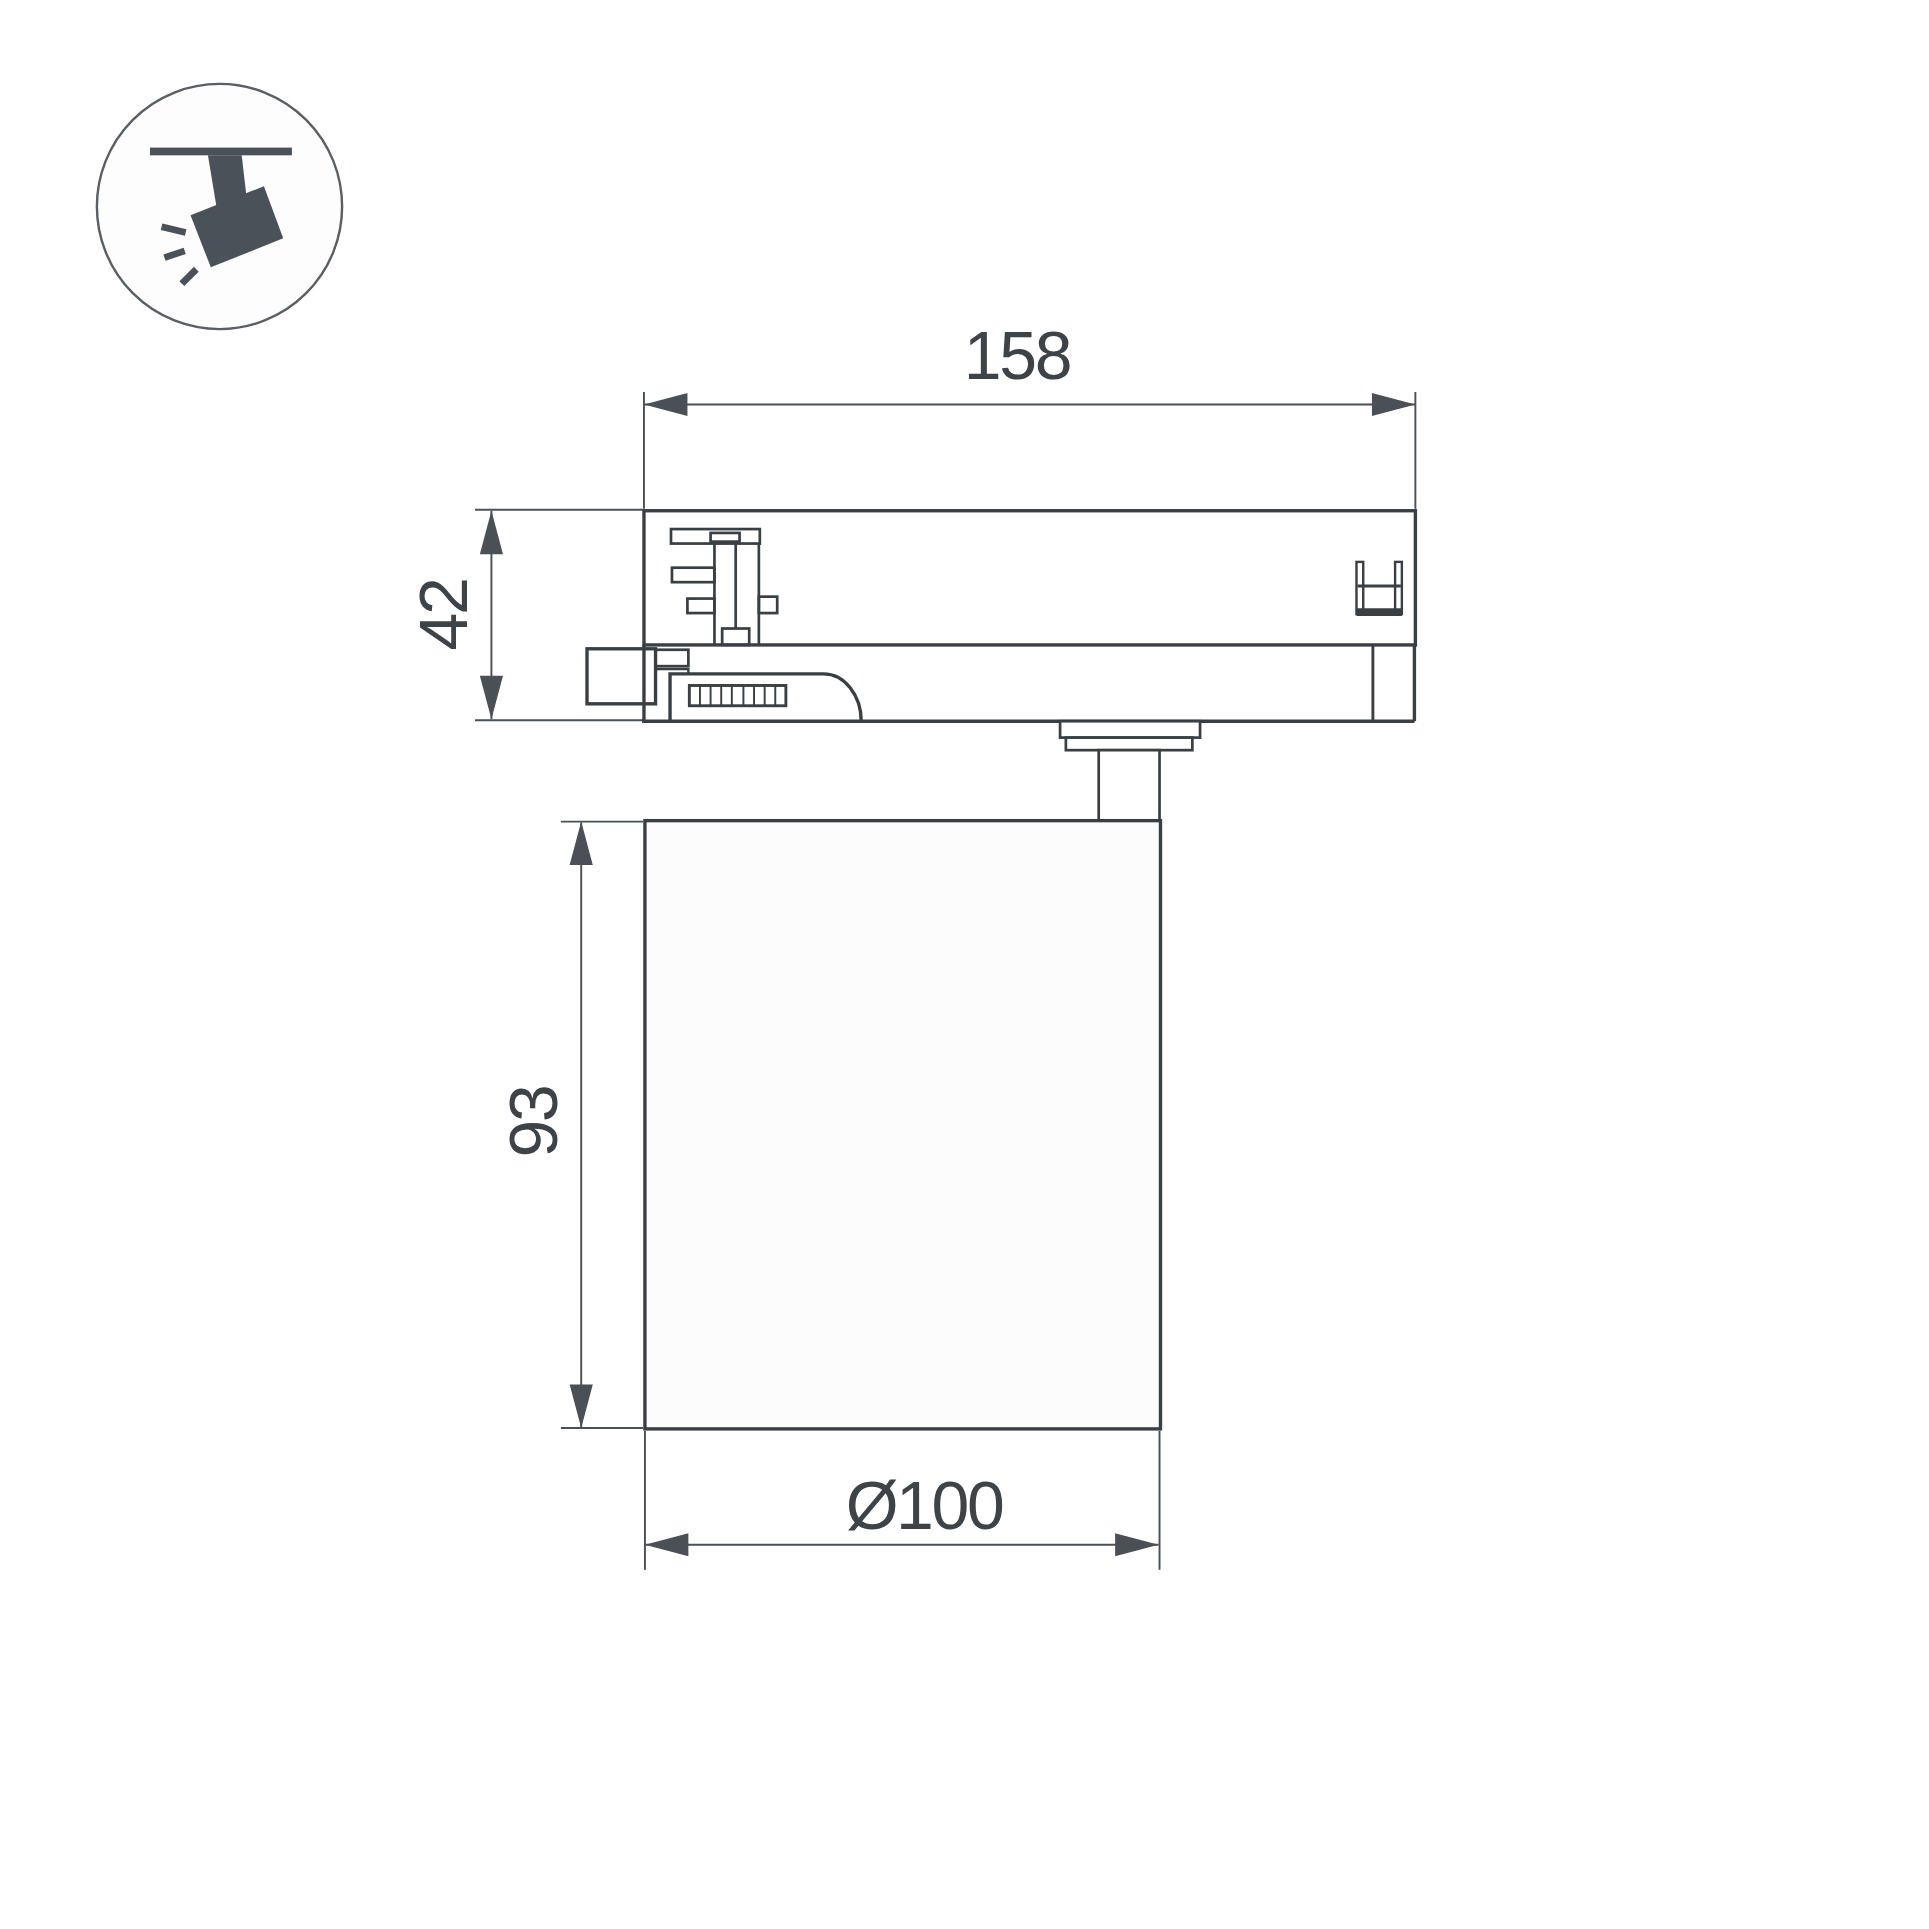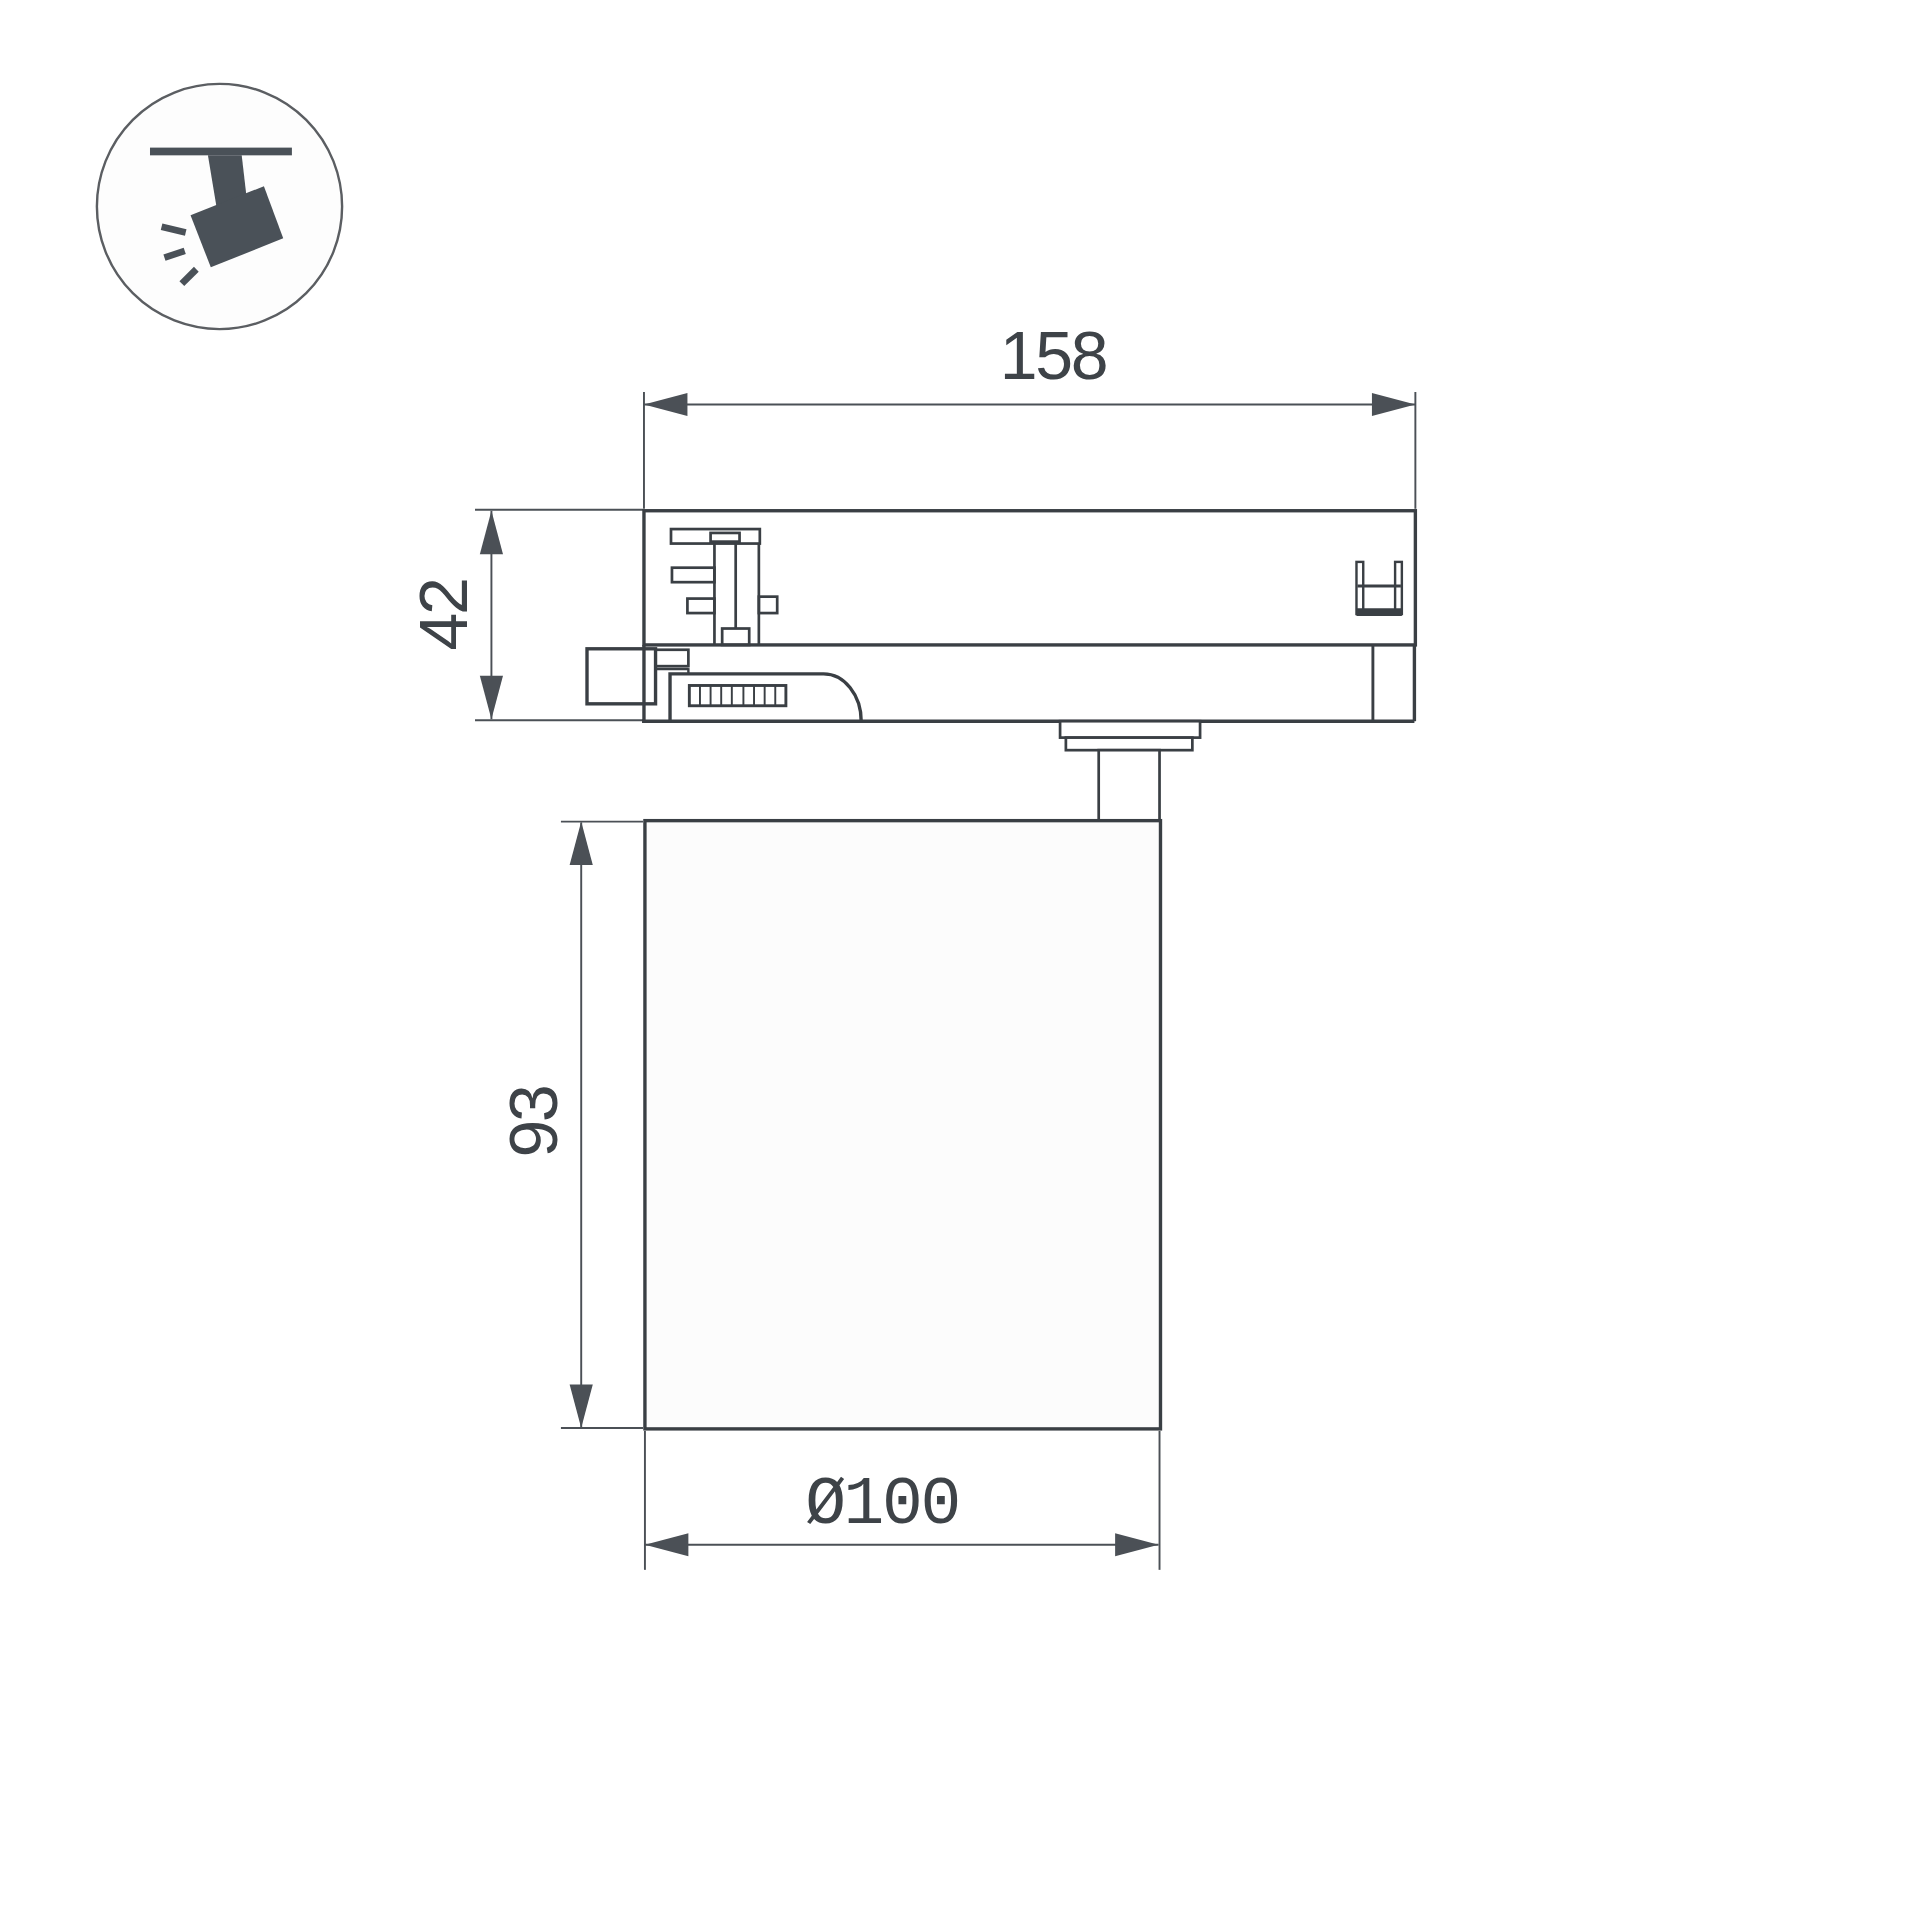--- a/index.html
+++ b/index.html
@@ -131,19 +131,19 @@
 
     <g>
       <rect class="s-outline-f" stroke-width="2.8" x="1098" y="747" width="145" height="17"></rect>
       <rect class="s-outline-f" stroke-width="2.8" x="1104" y="764" width="131" height="13"></rect>
       <rect class="s-outline-f" stroke-width="2.8" x="1138" y="777" width="63" height="73"></rect>
     </g>
 
     <rect class="s-lamp" stroke-width="3.5" x="668" y="850" width="534" height="630"></rect>
   </svg>
 
-  <div class="dim-label" style="left:1053px;top:355px;">158</div>
+  <div class="dim-label" style="left:1017px;top:355px;">158</div>
   <div class="dim-label rot" style="left:443px;top:615px;">42</div>
   <div class="dim-label rot" style="left:533px;top:1122px;">93</div>
-  <div class="dim-label" style="left:882px;top:1505px;font-family:Liberation Mono, monospace;">Ø100</div>
+  <div class="dim-label" style="left:924px;top:1505px;">Ø100</div>
 
 </div>
 
 
 </body></html>

